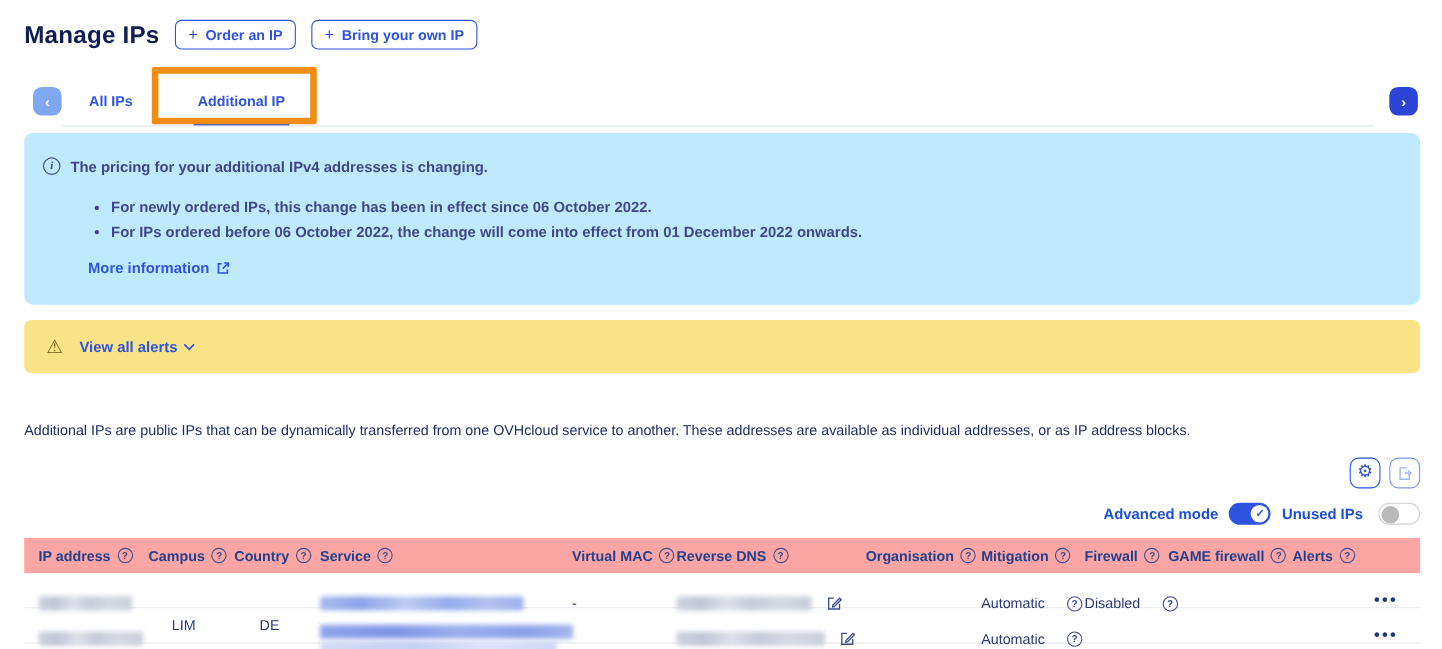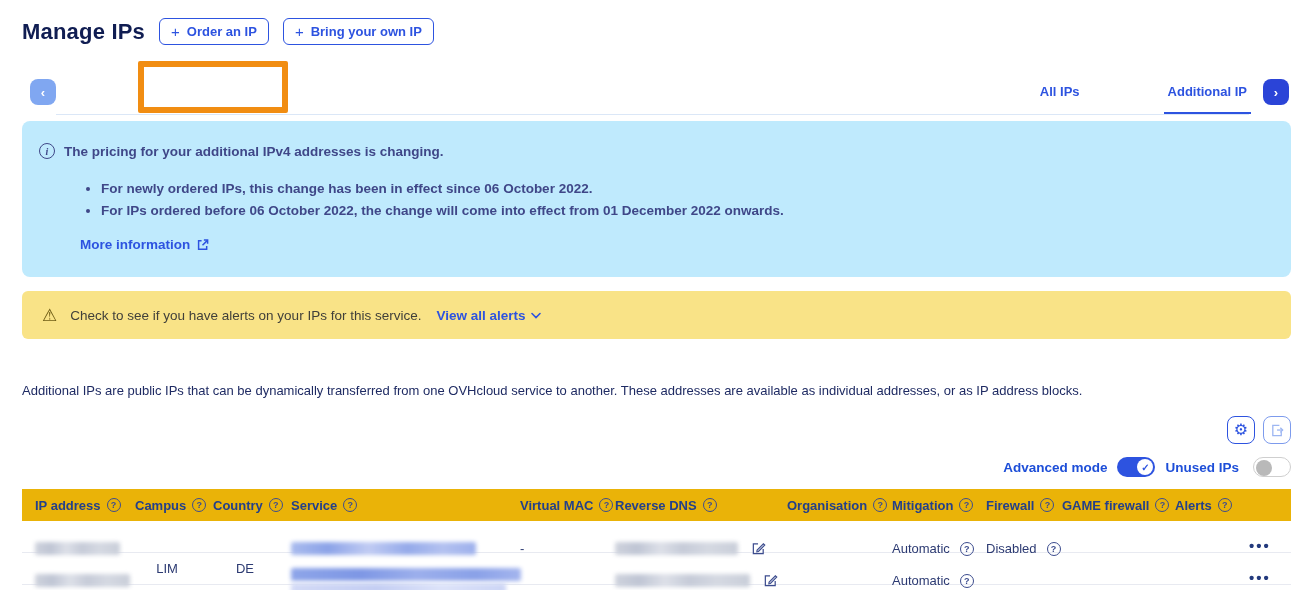--- a/index.html
+++ b/index.html
@@ -15,22 +15,22 @@
     font-weight:700; font-size:13px; cursor:pointer; font-family:inherit; }
   .hdr-btn .plus { font-size:15px; font-weight:400; line-height:1; }
 
   
   .tabs-row { display:flex; align-items:center; margin-top:24px; height:46px; position:relative; }
   .nav-btn { width:26px; height:26px; border:none; border-radius:8px; color:#fff;
     font-size:13px; font-weight:700; cursor:pointer; flex:0 0 auto;
     display:flex; align-items:center; justify-content:center; font-family:inherit; }
   .nav-btn.prev { background:#80a7f1; margin-left:8px; }
   .nav-btn.next { background:#2b44d7; margin-right:2px; }
-  .tabs { flex:1; align-self:stretch; display:flex; align-items:center; gap:84px;
-    padding-left:23px; border-bottom:1px solid #dbe7f7; margin-right:14px;justify-content:flex-end; }
+  .tabs { flex:1; align-self:stretch; display:flex; align-items:center; gap:55px;
+    padding-left:23px; border-bottom:1px solid #dbe7f7; margin-right:14px; }
   .tab { font-size:13px; font-weight:700; color:#2d53e0; text-decoration:none;
     position:relative; padding:0 2px; cursor:pointer; }
   .tab.active::after { content:""; position:absolute; left:-2px; right:-2px; bottom:-15px;
     height:2px; background:#2d53e0; }
   .annotation-box { position:absolute; left:116px; top:-8px; width:150px; height:52px;
     border:6px solid #f18d12; border-radius:2px; pointer-events:none; z-index:5; }
 
   
   .info-banner { margin-top:6px; background:#bfeafd; border-radius:8px;
     padding:22px 20px 24px 17px; color:#3f4788; }
@@ -71,28 +71,28 @@
     color:#2d53e0; font-size:10px; font-weight:700; }
   .toggle.off { background:#fff; border:1px solid #cfcfcf; margin-left:4px; }
   .toggle.off .knob { position:absolute; left:2px; top:1.5px; width:16px; height:16px;
     border-radius:50%; background:#b9b9b9; }
 
   
   .ip-table { margin-top:12px; }
   .t-grid { display:grid;
     grid-template-columns:100px 78px 78px 229px 95px 172px 105px 94px 76px 113px 67px 36px;
     padding-left:13px; align-items:center; }
-  .t-head { background:#eab308; height:32px; color:#24408a; font-weight:700; font-size:13px; }
+  .t-head { background:#fca5a5; height:32px; color:#24408a; font-weight:700; font-size:13px; }
   .th-cell { display:flex; align-items:center; gap:6px; }
   .help { width:14px; height:14px; border:1.3px solid #3c4c8e; border-radius:50%;
     display:inline-flex; align-items:center; justify-content:center;
     font-size:9px; font-weight:700; color:#3c4c8e; flex:0 0 auto; cursor:pointer; }
   .t-row { height:32px; border-bottom:1px solid #e8eaf1; font-size:13px; color:#2c3a72; }
   .t-row .center { text-align:center; padding-right:14px;margin-top:40px; }
-  .cell-flex { display:flex; align-items:center; gap:10px; }
+  .cell-flex { display:flex; align-items:center; gap:20px; }
   .rdns-cell { display:flex; align-items:center; gap:13px; }
   .svc-cell { display:flex; flex-direction:column; gap:2px; justify-content:center; }
   .blur { height:13px; border-radius:2px; filter:blur(2.2px); }
   .blur-gray { background:linear-gradient(90deg,#cfd3dd 0%,#bfc5d4 18%,#dde0e8 37%,#c6cbd8 55%,#d5d9e2 76%,#c9ced9 100%); }
   .blur-blue { background:linear-gradient(90deg,#a9bbee 0%,#8ca3e8 20%,#c0cbf3 42%,#95aaea 63%,#b3c1f0 82%,#9db0ec 100%); }
   .blur-blue2 { background:linear-gradient(90deg,#8ea5e9 0%,#7e97e5 30%,#9cafec 55%,#8aa1e8 80%,#a4b5ee 100%); }
   .blur-blue-light { background:linear-gradient(90deg,#d3daf6 0%,#c4cef3 40%,#dde3f9 70%,#ccd5f5 100%); height:11px; }
   .dash { color:#2c3a72; }
   .edit-icon { cursor:pointer; display:inline-flex; }
   .dots { font-size:15px; font-weight:700; letter-spacing:2px; color:#233a7d;
@@ -145,21 +145,20 @@
           <path d="M6 3 H2.8 V12 H11.5 V8.5"></path>
             <path d="M8.5 2.2 H12.5 V6.2"></path>
             <path d="M12 2.8 L7 7.8"></path>
         </svg>
       </a>
     </div>
   </section>
 
   <section class="alert-banner">
     <span class="warn-glyph">⚠</span>
-    <span class="alert-text">Check to see if you have alerts on your IPs for this service.</span>
     <a class="alert-link">
       <span>View all alerts</span>
       <svg width="10" height="7" viewBox="0 0 10 7" fill="none" stroke="#2d53e0" stroke-width="1.6" stroke-linecap="round">
         <path d="M1 1.5 L5 5.5 L9 1.5"></path>
       </svg>
     </a>
   </section>
 
   <p class="description">Additional IPs are public IPs that can be dynamically transferred from one OVHcloud service to another. These addresses are available as individual addresses, or as IP address blocks.</p>
 

